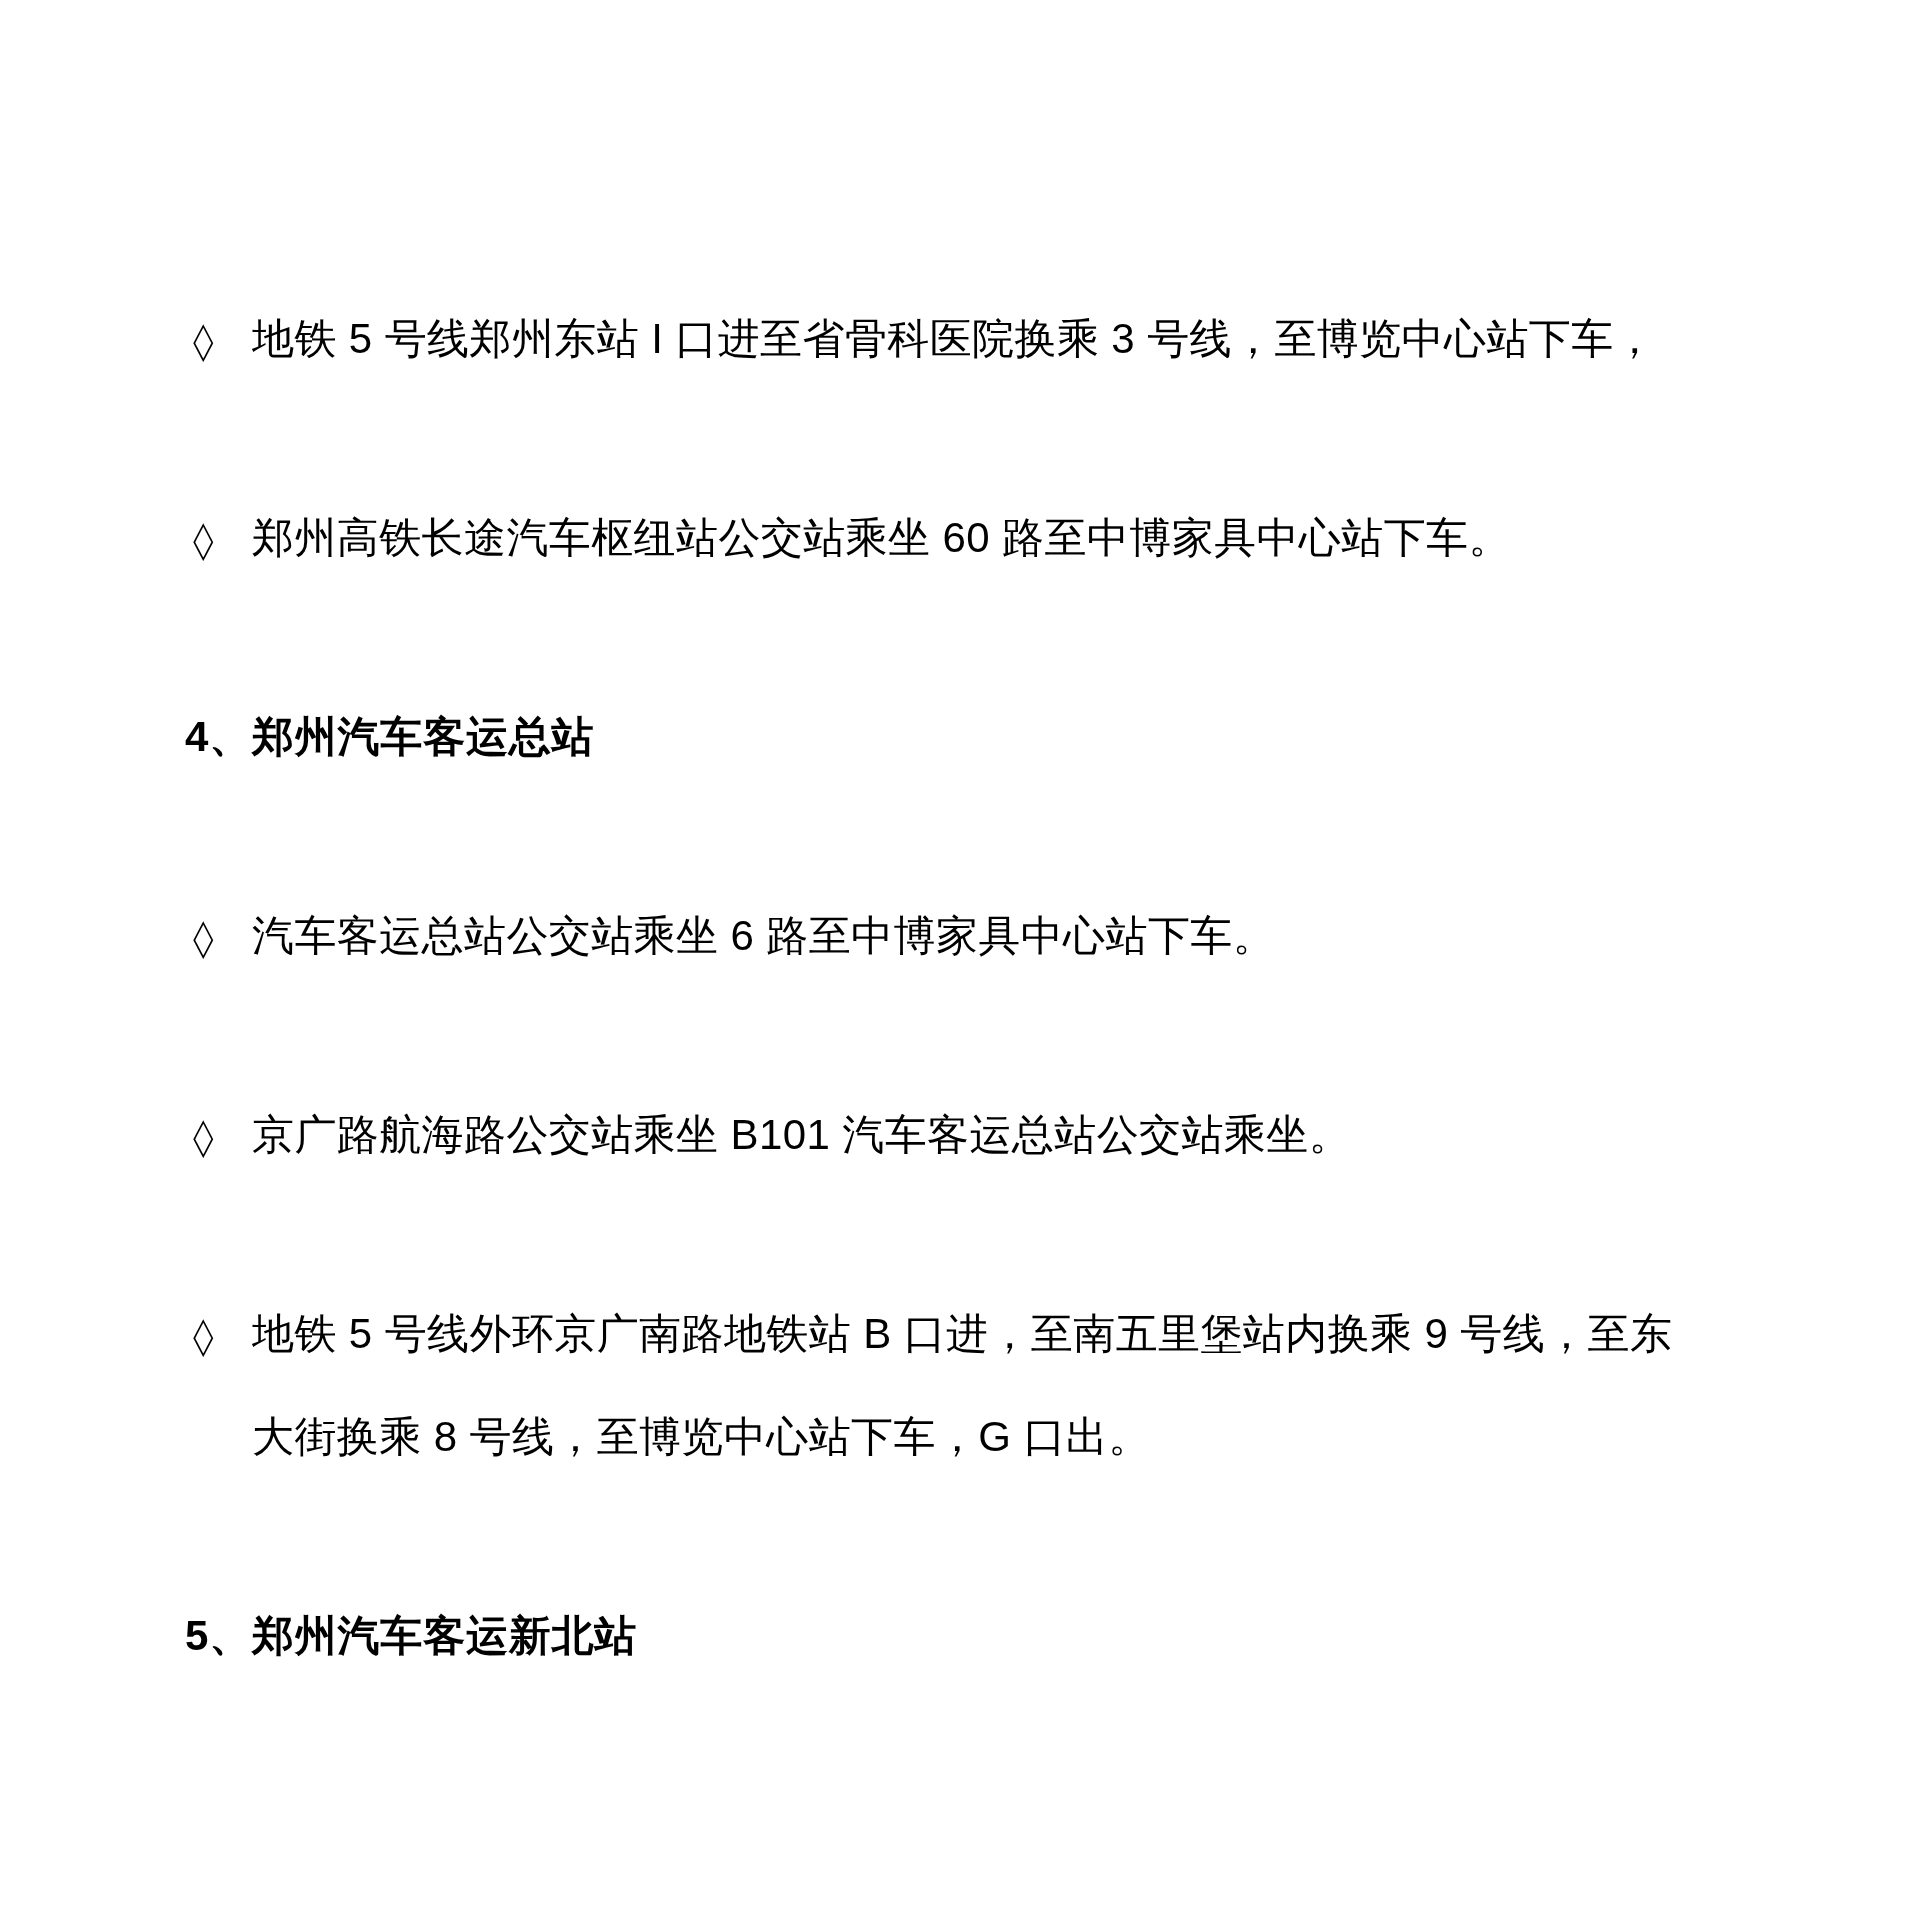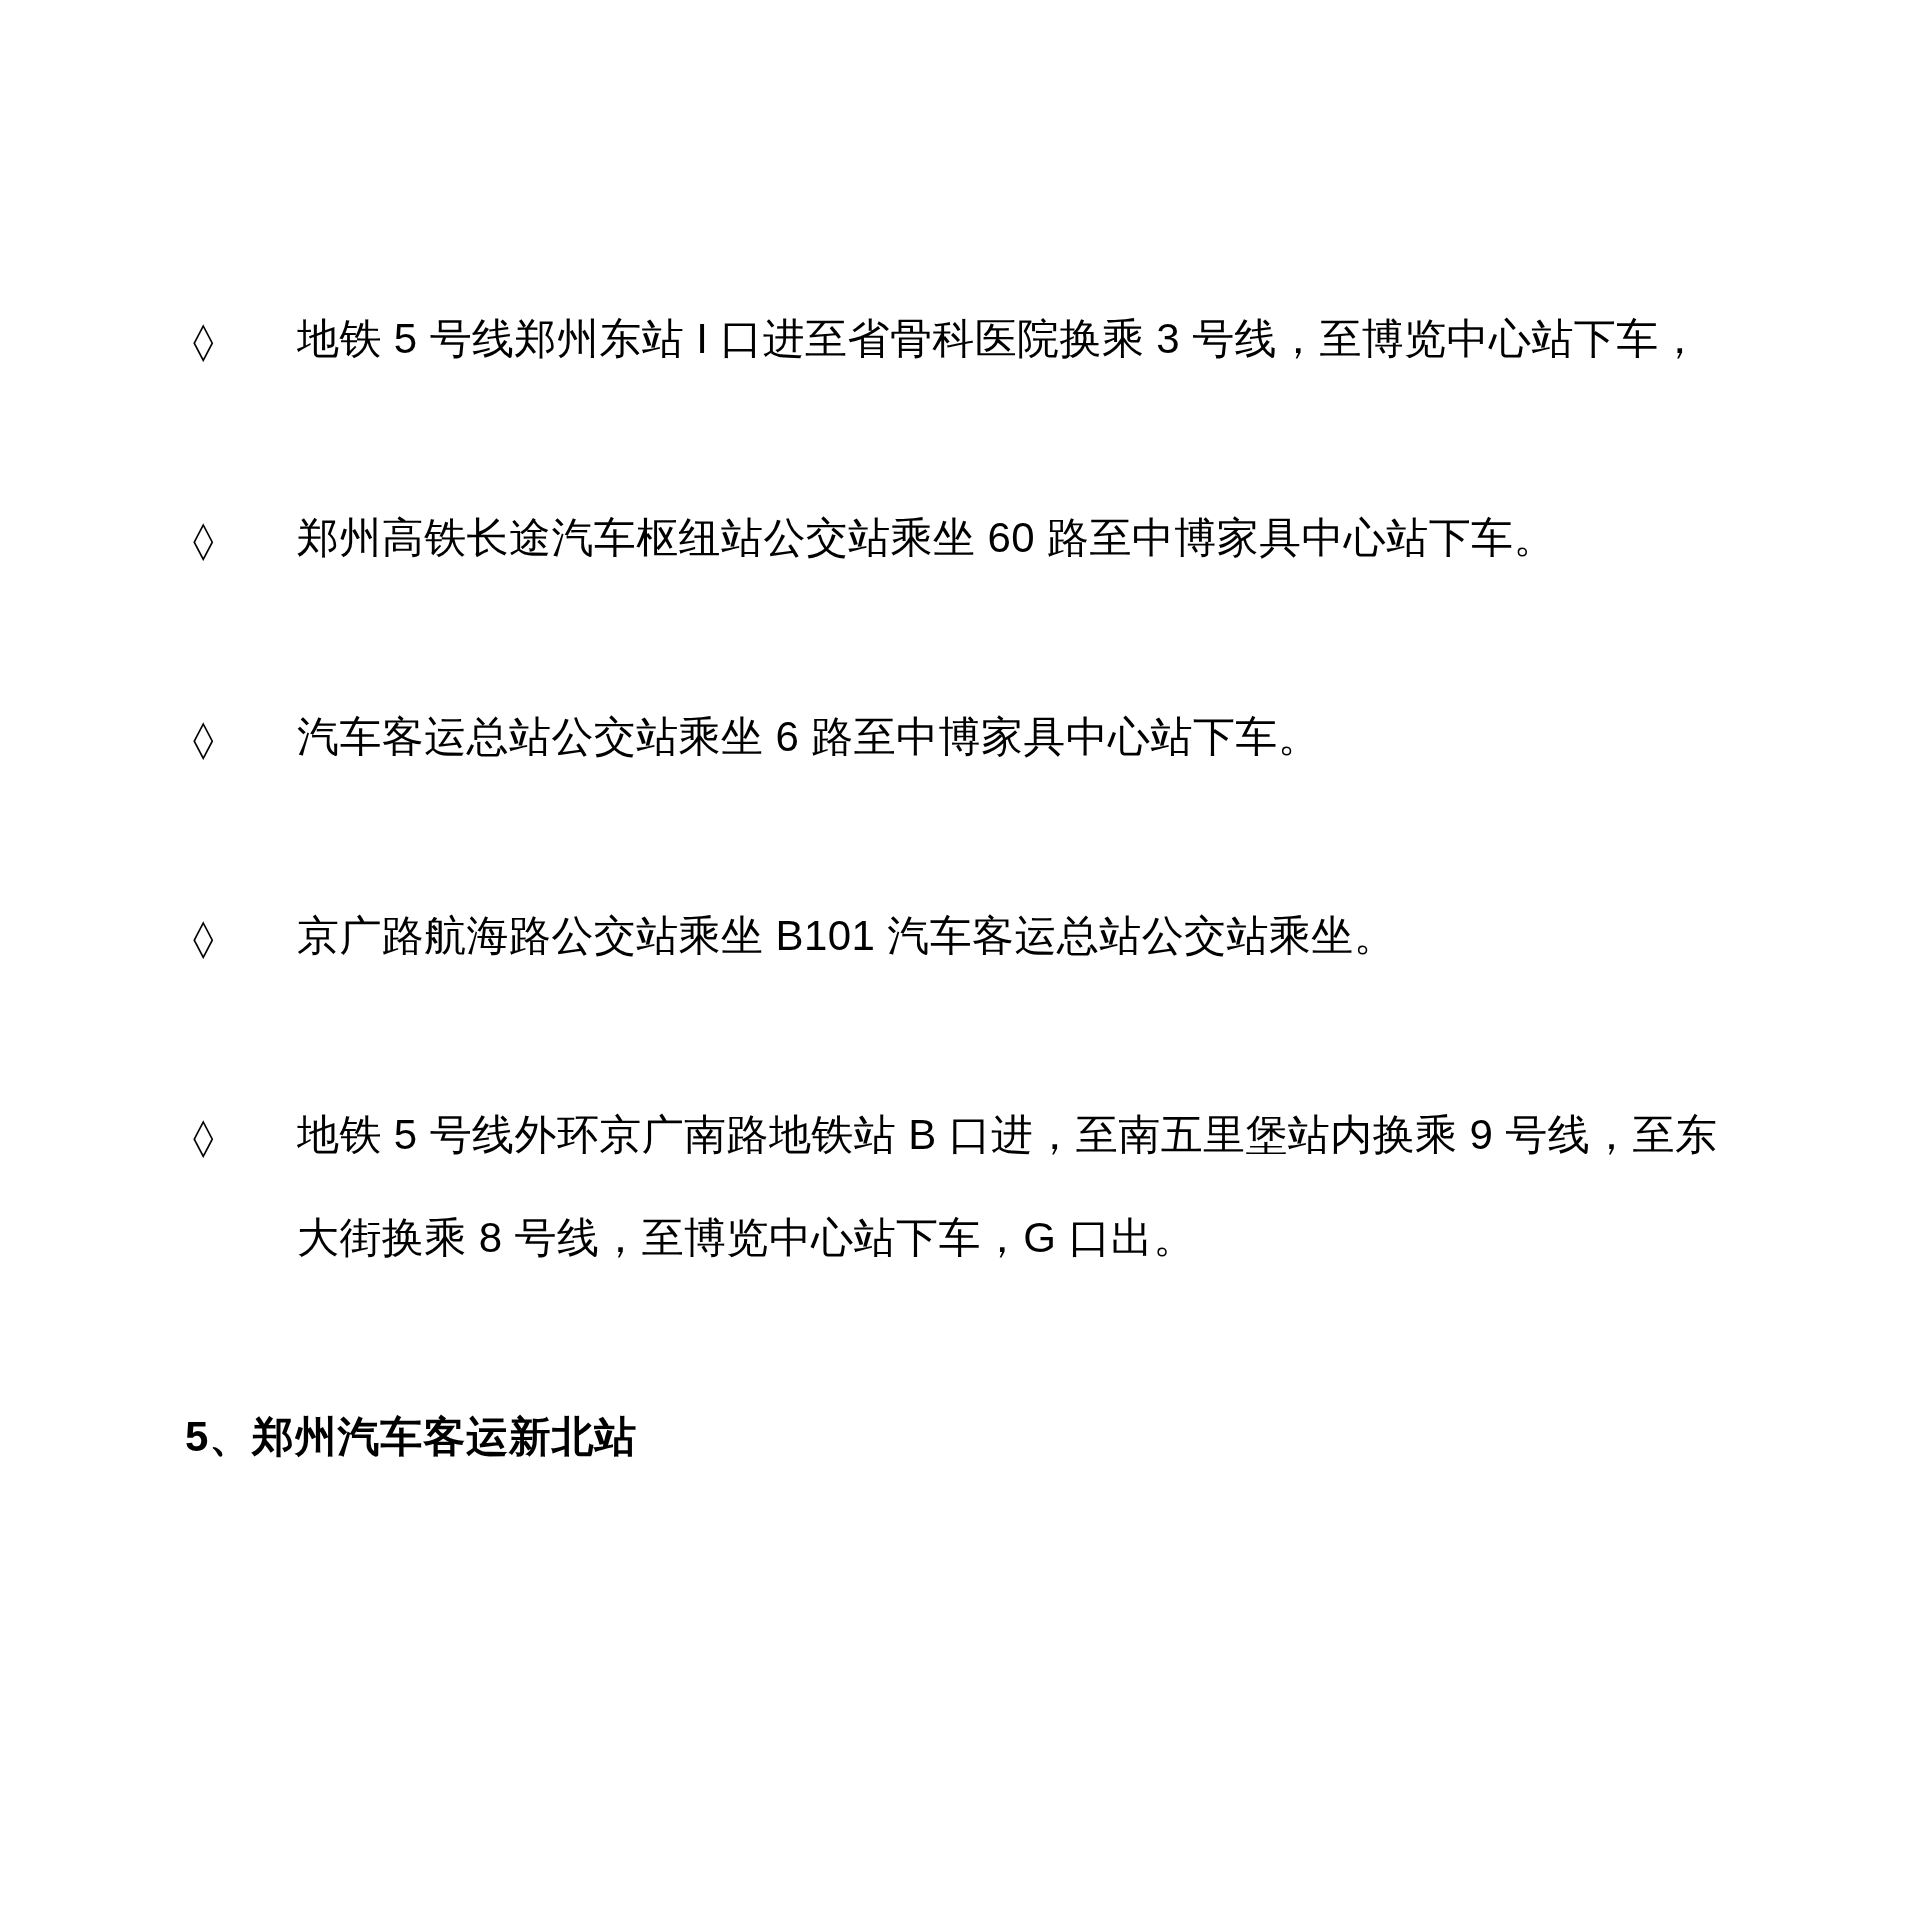--- a/index.html
+++ b/index.html
@@ -37,39 +37,39 @@
     left: 2.3px;
     top: 0;
     display: inline-block;
     line-height: 103px;
     transform: scale(0.62, 1.18);
     transform-origin: center;
   }
   .line {
     white-space: nowrap;
     letter-spacing: 0.4px;
-    margin-left: 45px;
   }
 </style>
 </head>
 <body>
 
 <div class="page">
 
 
   <div class="item">
     <span class="marker">◇</span>
     <div class="line">地铁 5 号线郑州东站 I 口进至省骨科医院换乘 3 号线，至博览中心站下车，</div>
   </div>
 
   <div class="item">
     <span class="marker">◇</span>
     <div class="line">郑州高铁长途汽车枢纽站公交站乘坐 60 路至中博家具中心站下车。</div>
   </div>
 
+  <div class="heading">4、郑州汽车客运总站</div>
 
   <div class="item">
     <span class="marker">◇</span>
     <div class="line">汽车客运总站公交站乘坐 6 路至中博家具中心站下车。</div>
   </div>
 
   <div class="item">
     <span class="marker">◇</span>
     <div class="line">京广路航海路公交站乘坐 B101 汽车客运总站公交站乘坐。</div>
   </div>

